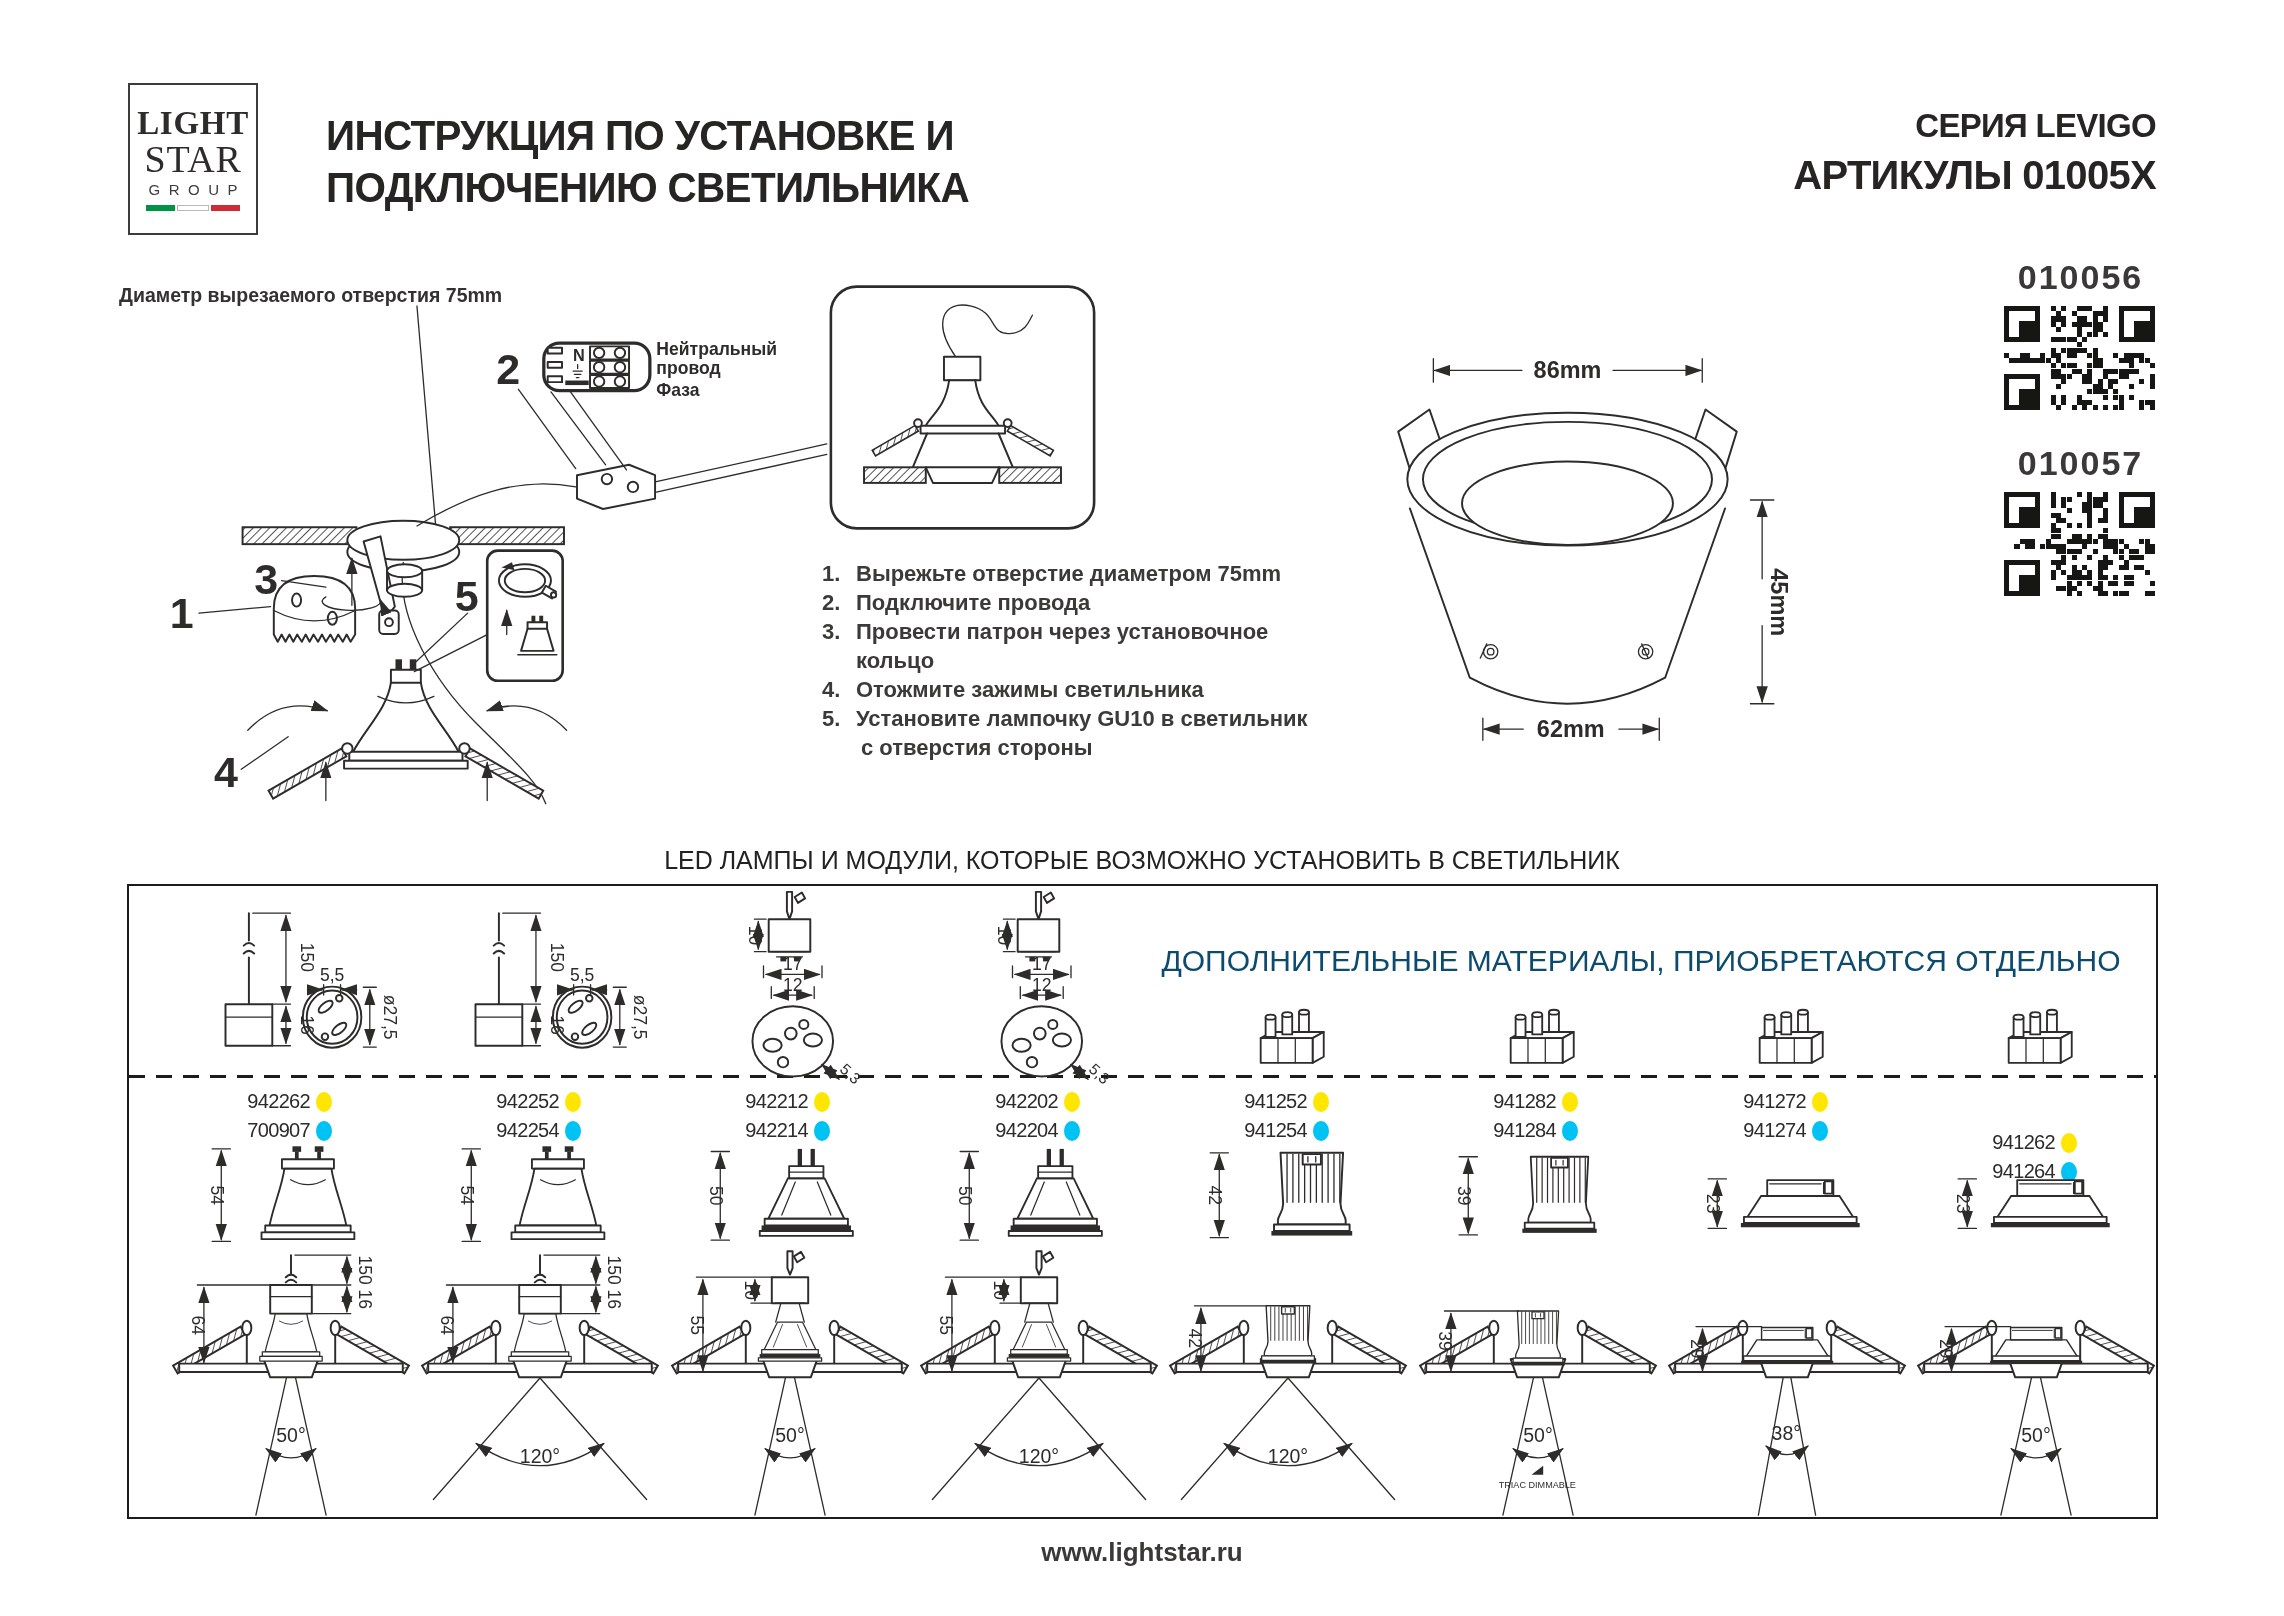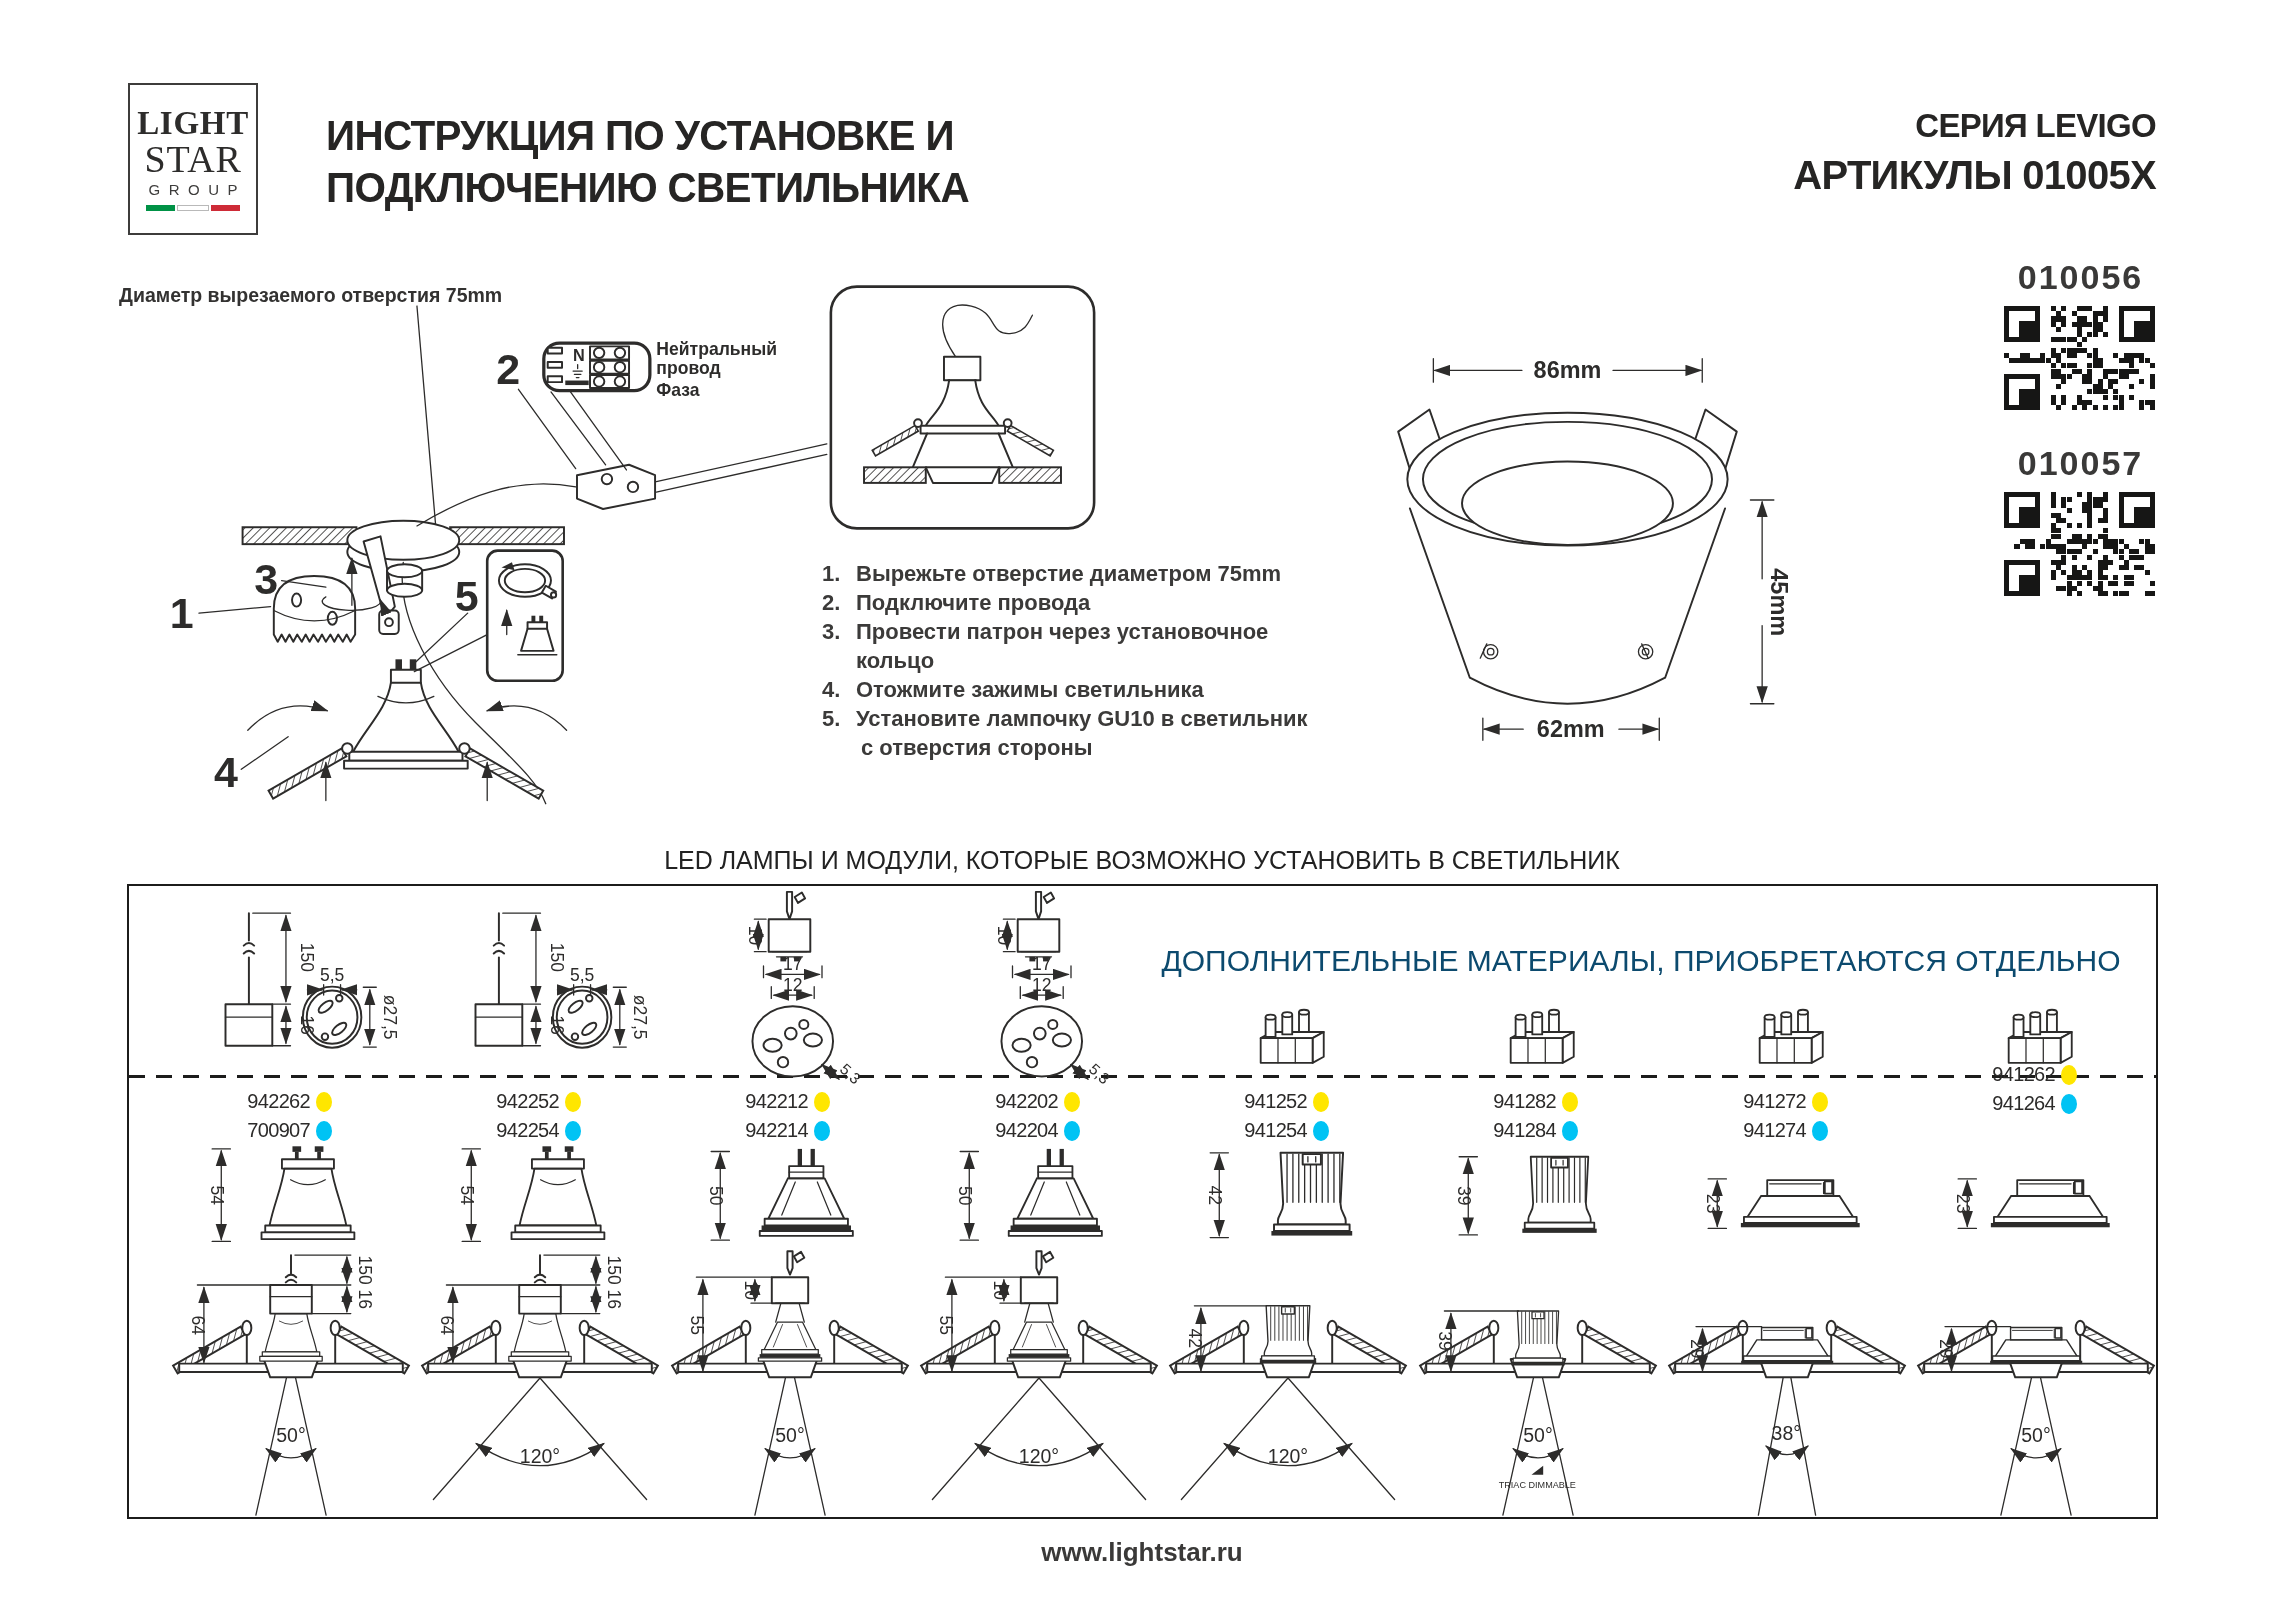--- a/index.html
+++ b/index.html
@@ -828,21 +828,21 @@
   <div class="abs codes" style="left:1665px;top:1087px">
     <div class="crow">
         <span class="code">941272</span>
         <span class="dot" style="background: rgb(255, 230, 0);"></span>
       </div>
     <div class="crow">
         <span class="code">941274</span>
         <span class="dot" style="background: rgb(0, 195, 244);"></span>
       </div>
   </div>
-  <div class="abs codes" style="left:1914px;top:1060px">
+  <div class="abs codes" style="left:1914px;top:1128px">
     <div class="crow">
         <span class="code">941262</span>
         <span class="dot" style="background: rgb(255, 230, 0);"></span>
       </div>
     <div class="crow">
         <span class="code">941264</span>
         <span class="dot" style="background: rgb(0, 195, 244);"></span>
       </div>
   </div>
 

